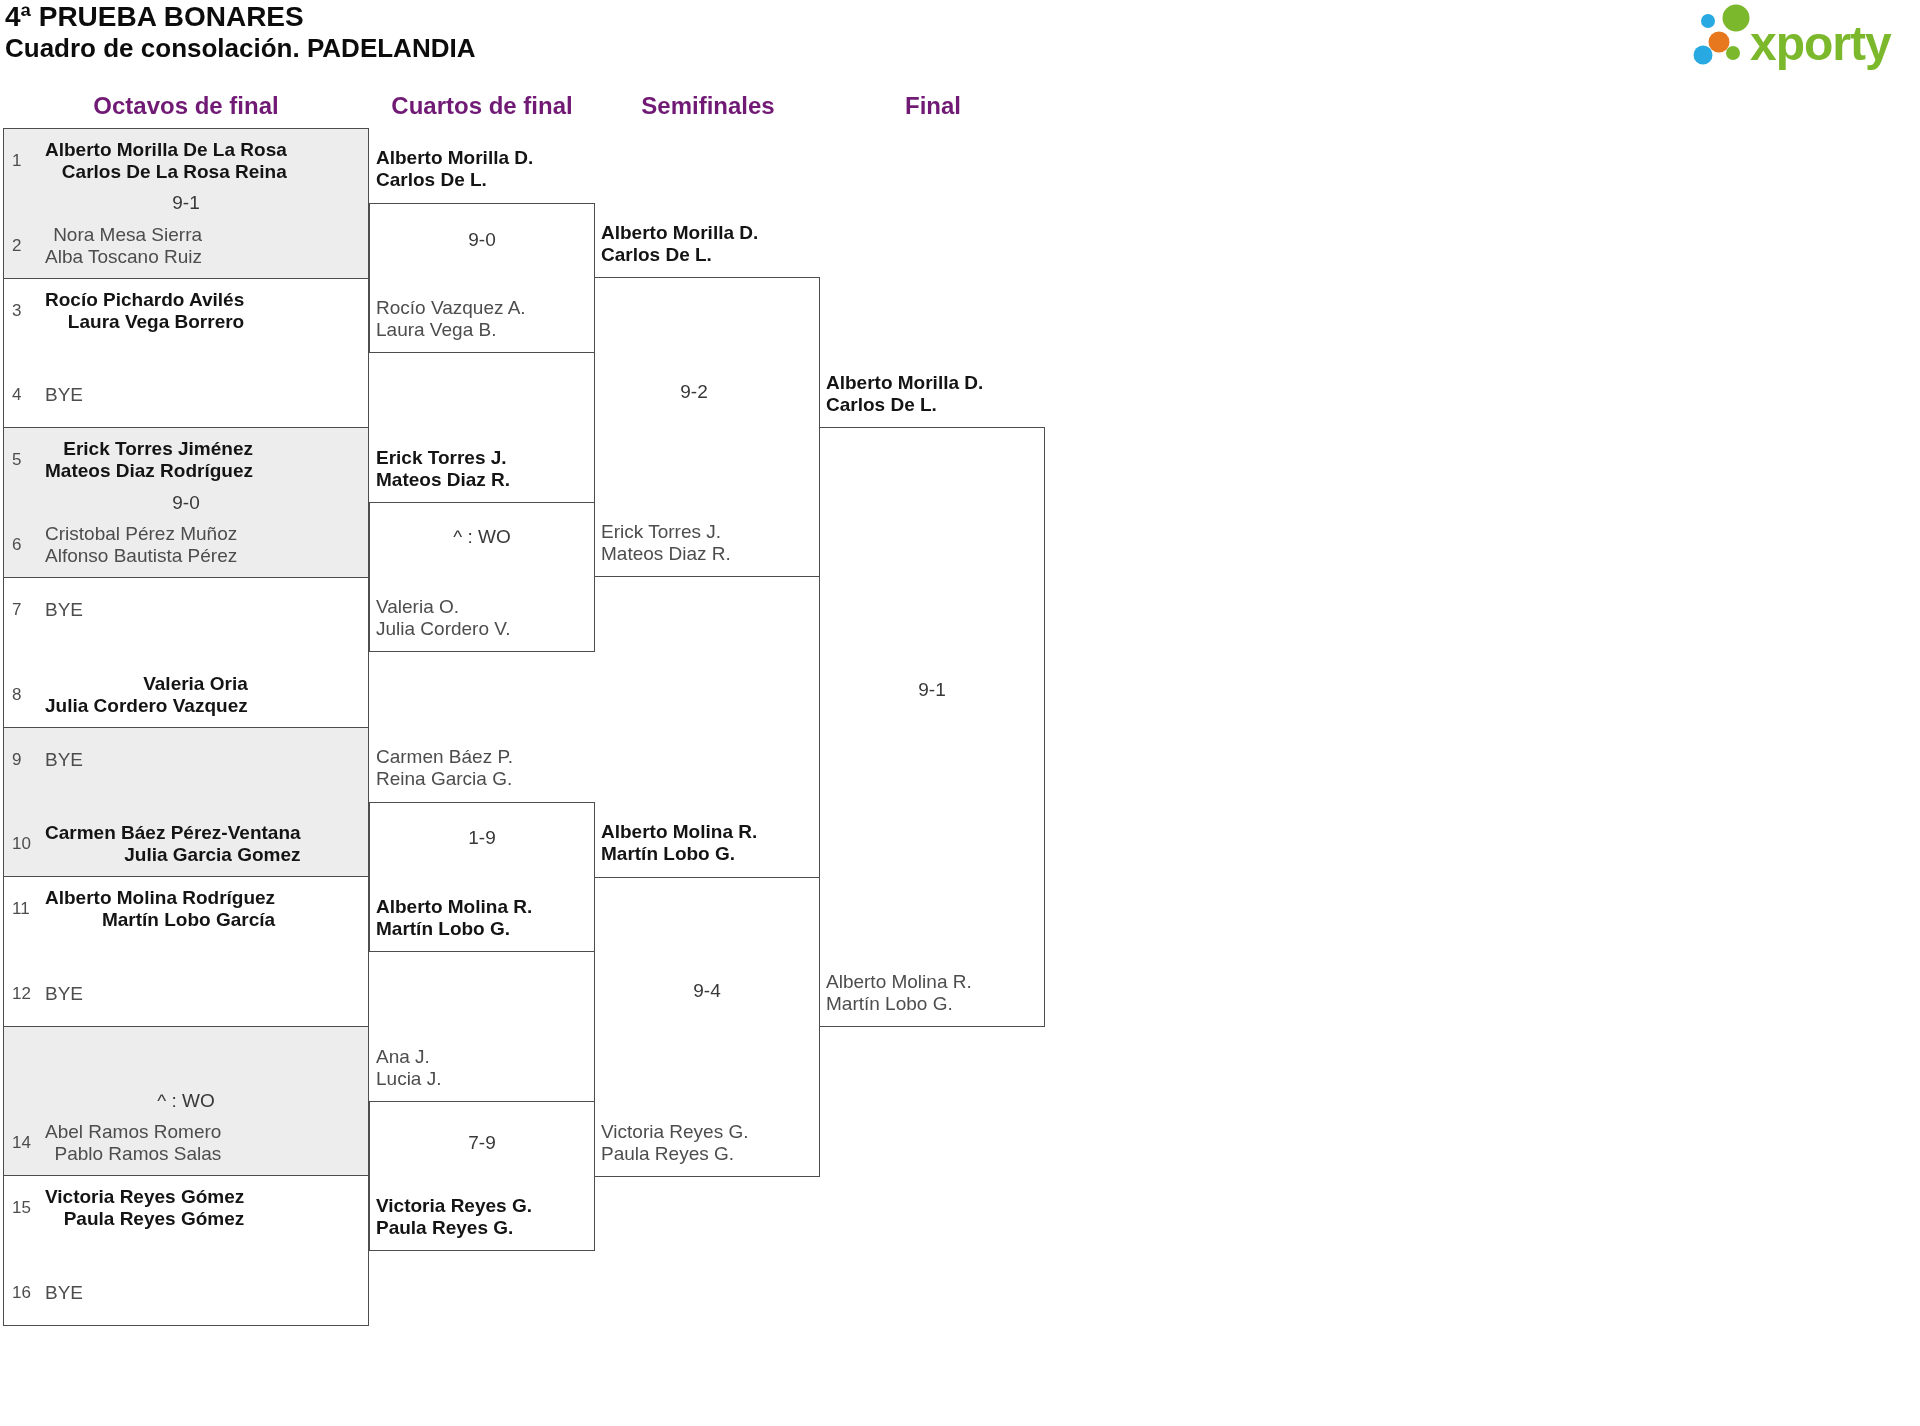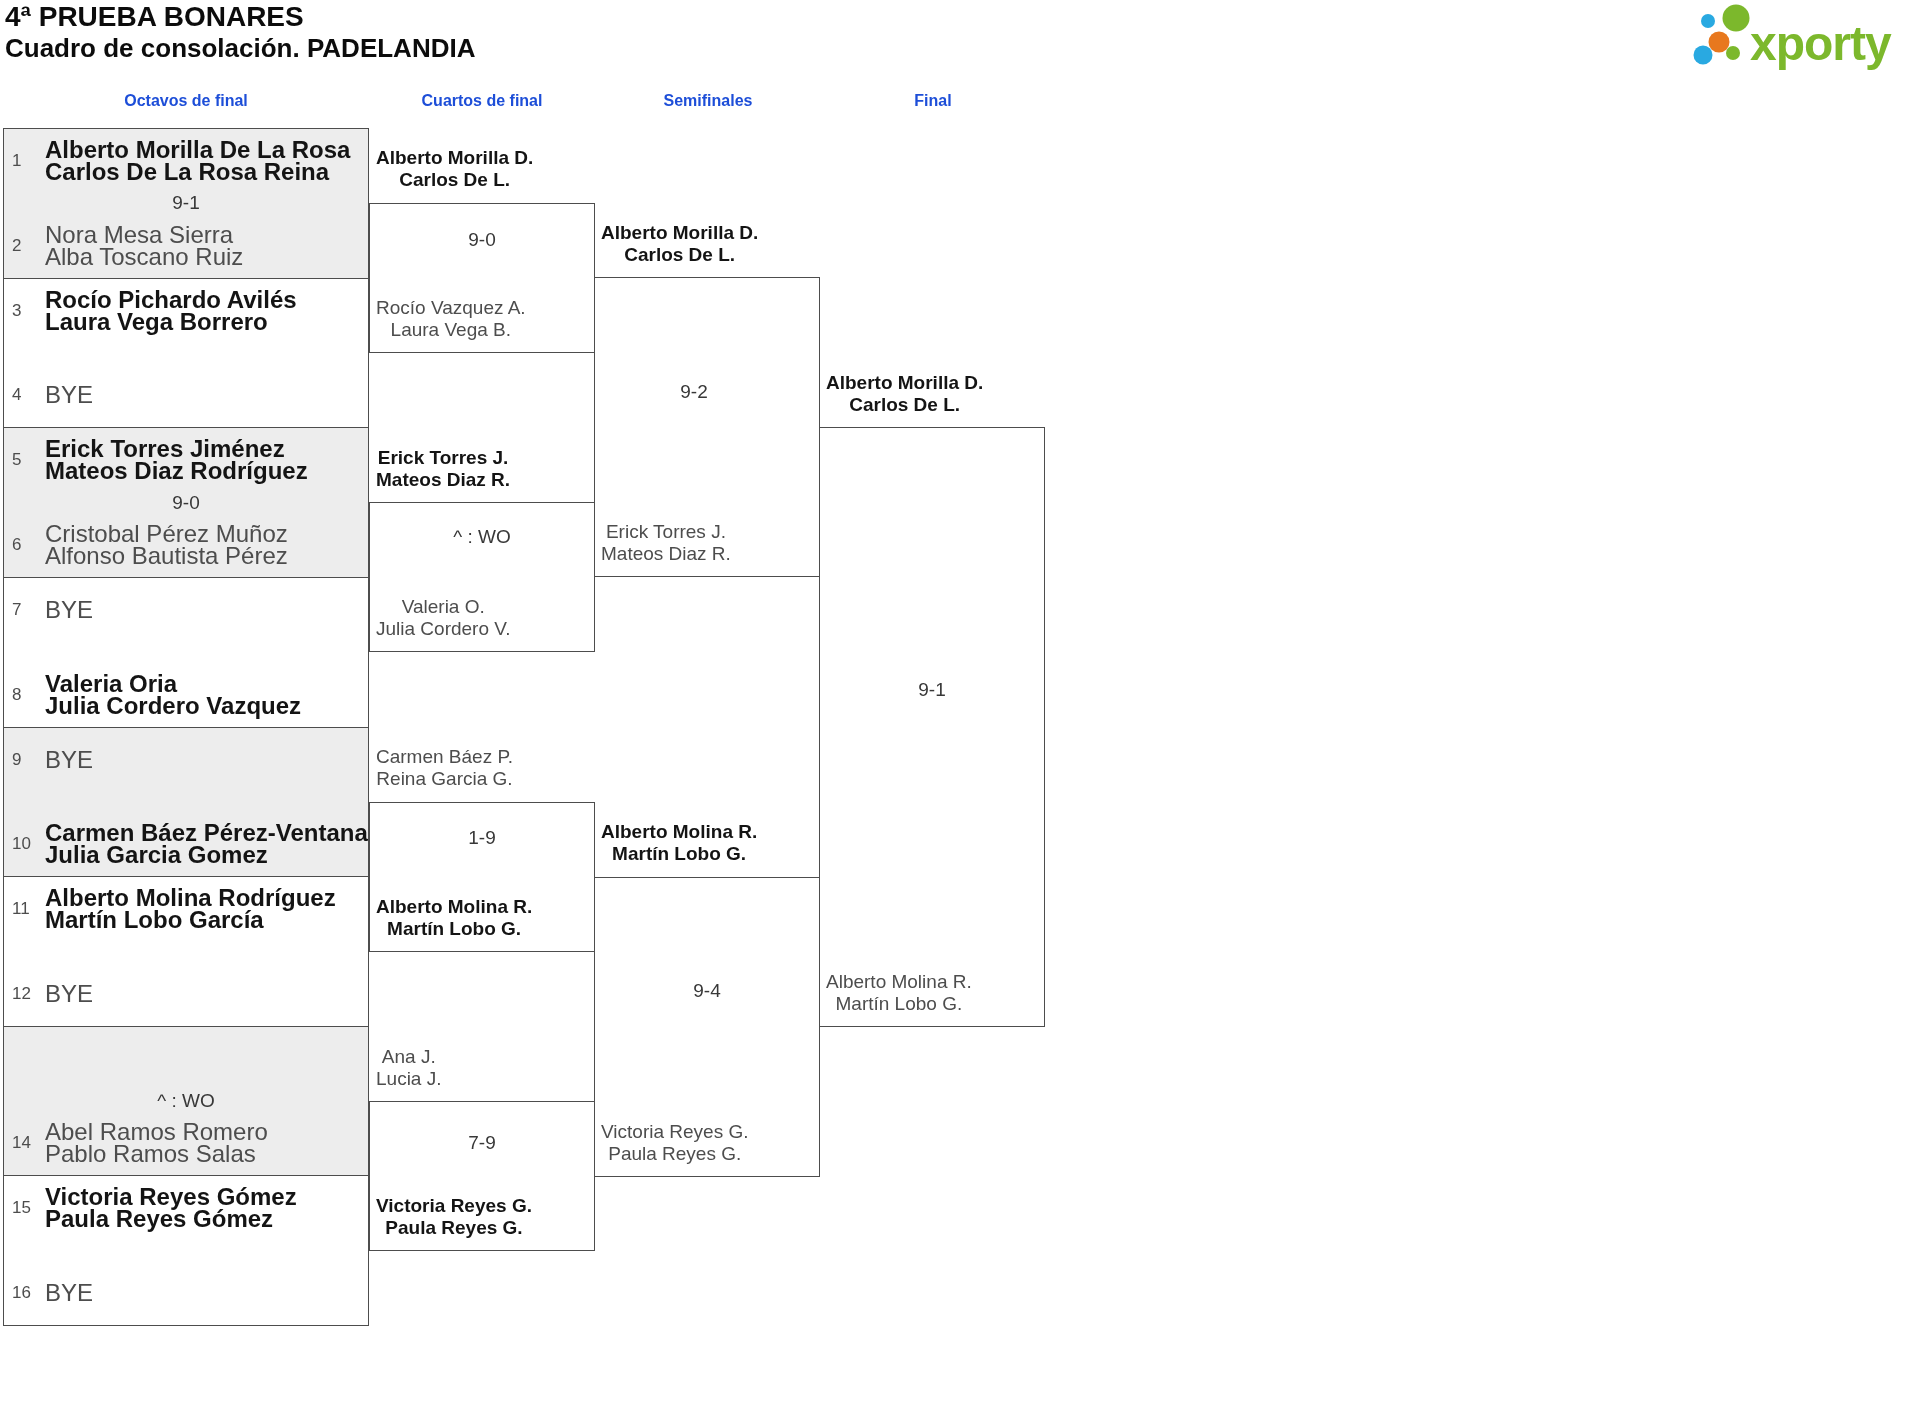--- a/index.html
+++ b/index.html
@@ -5,42 +5,42 @@
   html,body{margin:0;padding:0;background:#fff;}
   .page{position:relative;width:1920px;height:1426px;background:#ffffff;
         font-family:"Liberation Sans",sans-serif;overflow:hidden;}
 
   .title{position:absolute;left:5px;top:1px;font-size:28px;font-weight:700;color:#0c0c0c;white-space:nowrap;}
   .subtitle{position:absolute;left:5px;top:33px;font-size:26px;font-weight:700;color:#0c0c0c;white-space:nowrap;}
 
   .logo{position:absolute;top:2px;right:6px;display:block;text-decoration:none;}
   .logo text{font-family:"Liberation Sans",sans-serif;font-weight:700;letter-spacing:-1px;}
 
-  .rh{position:absolute;top:92px;transform:translateX(-50%);font-size:16px;font-weight:600;color:#1d4ed8;white-space:nowrap;}
+  .rh{position:absolute;top:92px;transform:translateX(-50%);font-size:24px;font-weight:600;color:#701a75;white-space:nowrap;}
 
   
   .col16{position:absolute;left:3px;top:128px;width:366px;height:1198px;
          border:1px solid #4d4d4d;box-sizing:border-box;display:flex;flex-direction:column;background:#fff;}
   .m16{flex:1 1 0;position:relative;border-bottom:1px solid #4d4d4d;background:#ffffff;}
   .m16:last-child{border-bottom:0;}
   .m16.shaded{background:#ededed;}
   .slot{position:absolute;left:8px;right:10px;height:46px;display:flex;align-items:center;gap:9px;}
   .slot-top{top:9px;}
   .slot-bottom{bottom:9px;}
   .seed{flex:0 0 24px;font-size:17px;color:#4d4d4d;}
-  .names{display:flex;flex-direction:column;font-size:24px;line-height:22px;color:#4d4d4d;font-weight:400;white-space:nowrap;}
+  .names{display:flex;flex-direction:column;font-size:19px;line-height:22px;color:#4d4d4d;font-weight:400;white-space:nowrap;align-items:flex-end;}
   .names span:empty{display:none;}
   .names.winner{color:#141414;font-weight:700;}
   .mscore{position:absolute;left:0;right:0;top:50%;transform:translateY(-50%);
           text-align:center;font-size:19px;color:#383838;}
 
   
   .rect{position:absolute;border:1px solid #4d4d4d;box-sizing:border-box;background:transparent;}
   .plabel{position:absolute;display:flex;flex-direction:column;font-size:19px;line-height:22px;
-          color:#4d4d4d;font-weight:400;white-space:nowrap;align-items:center;}
+          color:#4d4d4d;font-weight:400;white-space:nowrap;}
   .plabel.winner{color:#141414;font-weight:700;}
   .plabel span:empty{display:none;}
   .rscore{position:absolute;text-align:center;font-size:19px;line-height:22px;color:#383838;}
 </style>
 </head>
 <body>
 
 <div class="page">
 
   <div class="title">4ª PRUEBA BONARES</div>

